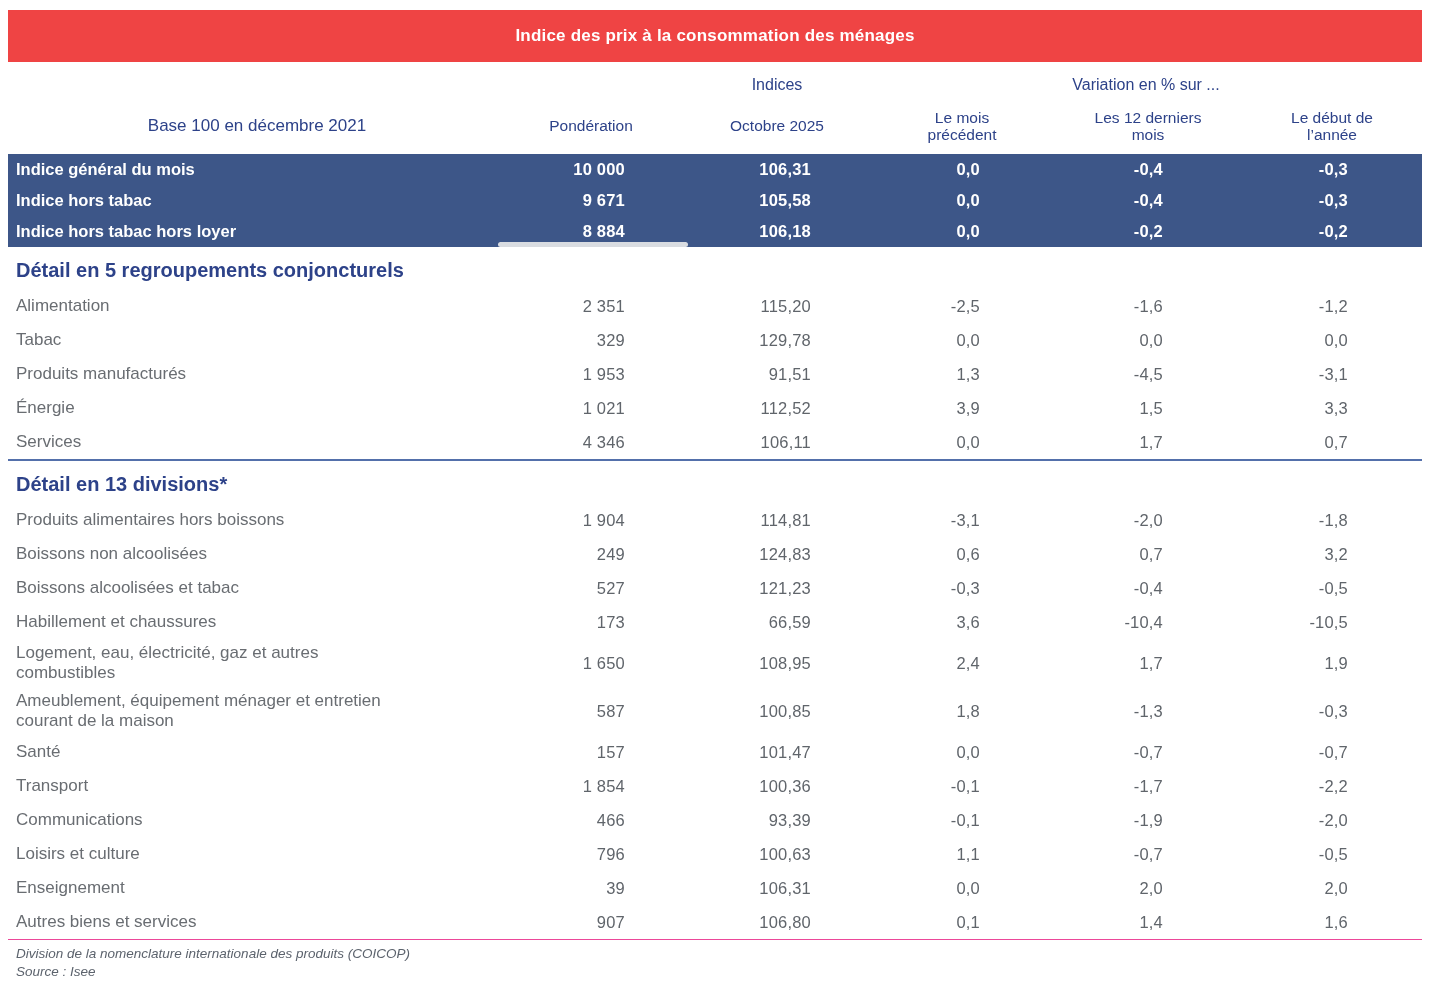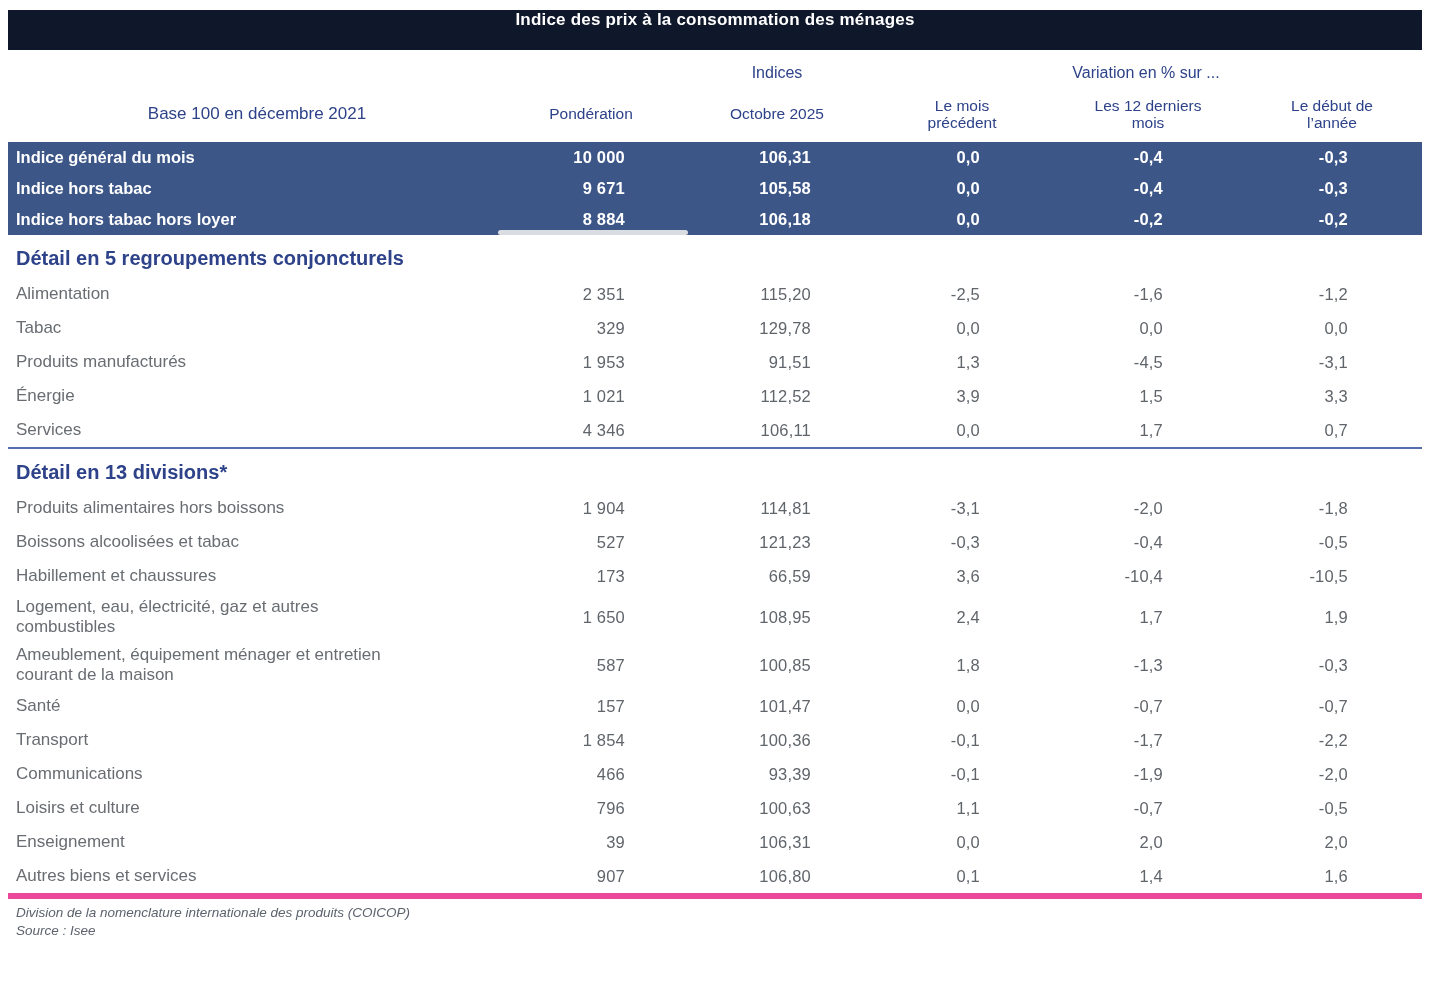--- a/index.html
+++ b/index.html
@@ -1,18 +1,18 @@
 <!DOCTYPE html>
 <html><head>
 <meta charset="utf-8">
 <style>
   html,body{margin:0;padding:0;background:#ffffff;}
   body{font-family:"Liberation Sans","DejaVu Sans",sans-serif;-webkit-font-smoothing:antialiased;}
   .page{width:1414px;margin:0 auto;padding:10px 8px 0 8px;}
-  .title-bar{height:40px;background:#0f172a;display:flex;align-items:flex-start;justify-content:center;margin-bottom:10px;}
+  .title-bar{height:52px;background:#ef4444;display:flex;align-items:center;justify-content:center;margin-bottom:10px;}
   .title-bar .title-text{color:#ffffff;font-weight:bold;font-size:17px;letter-spacing:.2px;}
   .table-wrap{position:relative;}
   table{border-collapse:collapse;table-layout:fixed;width:1414px;}
   col.c-label{width:490px;}
   col.c-2{width:186px;}
   col.c-3{width:186px;}
   col.c-4{width:184px;}
   col.c-5{width:188px;}
   col.c-6{width:180px;}
   th{color:#2d4289;font-weight:normal;padding:0;}
@@ -25,21 +25,21 @@
   td.num.c2{padding-right:59px;}
   td.num.c3{padding-right:59px;}
   td.num.c4{padding-right:74px;}
   td.num.c5{padding-right:79px;}
   td.num.c6{padding-right:74px;}
   tr.hl td{background:#3d5688;color:#ffffff;font-weight:bold;height:31px;}
   tr.hl td.label{color:#ffffff;font-size:16.5px;}
   tr.sec td{color:#2d4289;font-weight:bold;font-size:20px;height:38px;padding-left:8px;padding-top:4px;}
   tr.rule td{border-bottom:2px solid #5470ab;}
   tr.tall td{height:48px;}
-  tr.endrule td{border-bottom:6px solid #ec4899;}
+  tr.endrule td{border-bottom:1px solid #ec4899;}
   .scroll-artifact{position:absolute;left:490px;top:170px;width:190px;height:5px;background:#d9dce1;border-radius:3px;}
   .notes{margin-top:5px;padding-left:8px;font-style:italic;font-size:13.5px;color:#5c636d;line-height:1.3;padding-bottom:8px;}
 </style>
 </head>
 <body>
 
 <div class="page">
 
   <div class="title-bar">
     <span class="title-text">Indice des prix à la consommation des ménages</span>
@@ -149,20 +149,28 @@
         </tr>
         <tr>
           <td class="label">Produits alimentaires hors boissons</td>
           <td class="num c2">1 904</td>
           <td class="num c3">114,81</td>
           <td class="num c4">-3,1</td>
           <td class="num c5">-2,0</td>
           <td class="num c6">-1,8</td>
         </tr>
         <tr>
+          <td class="label">Boissons non alcoolisées</td>
+          <td class="num c2">249</td>
+          <td class="num c3">124,83</td>
+          <td class="num c4">0,6</td>
+          <td class="num c5">0,7</td>
+          <td class="num c6">3,2</td>
+        </tr>
+        <tr>
           <td class="label">Boissons alcoolisées et tabac</td>
           <td class="num c2">527</td>
           <td class="num c3">121,23</td>
           <td class="num c4">-0,3</td>
           <td class="num c5">-0,4</td>
           <td class="num c6">-0,5</td>
         </tr>
         <tr>
           <td class="label">Habillement et chaussures</td>
           <td class="num c2">173</td>

